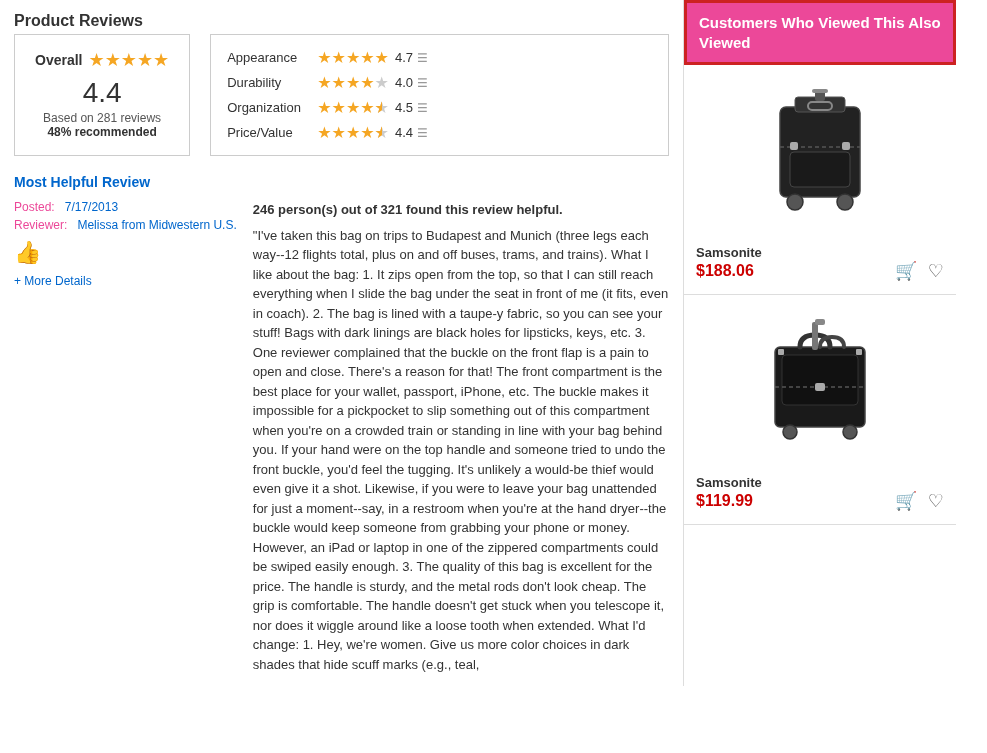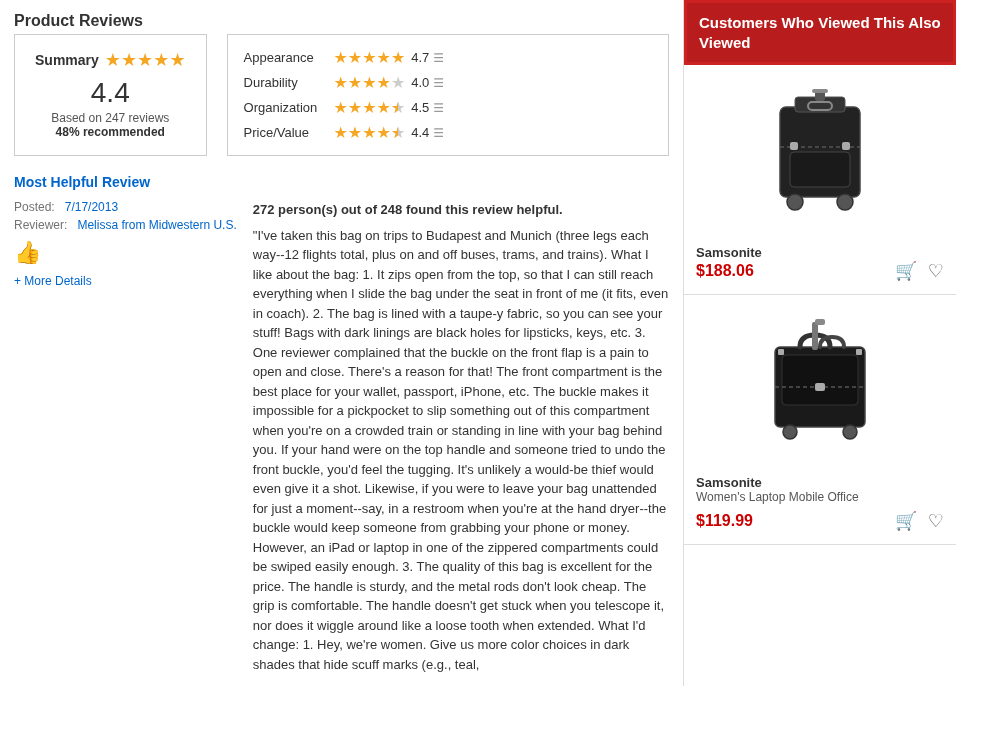--- a/index.html
+++ b/index.html
@@ -34,31 +34,31 @@
     .cat-star-empty { color: #ccc; font-size: 16px; }
     .cat-score { font-size: 13px; color: #333; margin-right: 4px; }
     .filter-icon { color: #999; font-size: 12px; cursor: pointer; }
 
     
     .helpful-title { font-size: 14px; font-weight: bold; color: #0066cc; margin-bottom: 10px; }
 
     .review-container { display: flex; gap: 16px; }
     .review-meta { min-width: 160px; font-size: 12px; }
     .meta-row { margin-bottom: 4px; }
-    .meta-label { color: #737373; }
+    .meta-label { color: #ec4899; }
     .meta-value { color: #0066cc; }
     .thumb-icon { font-size: 22px; margin: 8px 0; }
     .more-details { color: #0066cc; font-size: 12px; text-decoration: none; cursor: pointer; }
 
     .review-body { flex: 1; font-size: 13px; line-height: 1.5; color: #333; }
     .review-helpful { font-weight: bold; margin-bottom: 6px; }
     .review-text { color: #333; }
 
     
-    .sidebar-header { background: #b91c1c; color: #fff; padding: 10px 12px; font-size: 15px; font-weight: bold; border: 3px solid #cc2222; line-height: 1.3; }
+    .sidebar-header { background: #ec4899; color: #fff; padding: 10px 12px; font-size: 15px; font-weight: bold; border: 3px solid #cc2222; line-height: 1.3; }
 
     .product-card { border-bottom: 1px solid #ddd; padding: 12px; }
     .product-image { width: 100%; height: 160px; display: flex; align-items: center; justify-content: center; margin-bottom: 8px; }
     .product-image svg { width: 120px; height: 140px; }
     .product-brand { font-size: 13px; font-weight: bold; color: #333; }
     .product-name { font-size: 12px; color: #555; margin-bottom: 6px; }
     .product-footer { display: flex; align-items: center; justify-content: space-between; }
     .product-price { color: #cc0000; font-size: 16px; font-weight: bold; }
     .product-actions { display: flex; gap: 10px; align-items: center; }
     .cart-icon, .heart-icon { color: #555; font-size: 18px; cursor: pointer; }
@@ -69,31 +69,31 @@
 <div class="layout">
 
   <div class="main-content">
 
     <h2 class="section-title">Product Reviews</h2>
 
     <div class="ratings-summary">
 
       <div class="overall-box">
         <div style="display:flex; align-items:center; justify-content:center;">
-          <span class="overall-label">Summary</span>
+          <span class="overall-label">Overall</span>
           <span class="overall-stars">
             <span class="star">★</span>
             <span class="star">★</span>
             <span class="star">★</span>
             <span class="star">★</span>
             <span class="star-half">★</span>
           </span>
         </div>
         <div class="overall-number">4.4</div>
-        <div class="overall-reviews">Based on 247 reviews</div>
+        <div class="overall-reviews">Based on 281 reviews</div>
         <div class="overall-recommended">48% recommended</div>
       </div>
 
       <div class="category-ratings">
 
         <div class="cat-row">
           <span class="cat-label">Appearance</span>
           <span class="cat-stars">
             <span class="cat-star">★</span>
             <span class="cat-star">★</span>
@@ -165,21 +165,21 @@
         <div class="meta-row">
           <span class="meta-label">Reviewer:</span>
           <span>&nbsp;</span>
           <span class="meta-value">Melissa from Midwestern U.S.</span>
         </div>
         <div class="thumb-icon">👍</div>
         <a class="more-details">+ More Details</a>
       </div>
 
       <div class="review-body">
-        <div class="review-helpful">272 person(s) out of 248 found this review helpful.</div>
+        <div class="review-helpful">246 person(s) out of 321 found this review helpful.</div>
         <div class="review-text">
           <span>"I've taken this bag on trips to Budapest and Munich (three legs each way--12 flights total, plus on and off buses, trams, and trains). What I like about the bag: 1. It zips open from the top, so that I can still reach everything when I slide the bag under the seat in front of me (it fits, even in coach). 2. The bag is lined with a taupe-y fabric, so you can see your stuff! Bags with dark linings are black holes for lipsticks, keys, etc. 3. One reviewer complained that the buckle on the front flap is a pain to open and close. There's a reason for that! The front compartment is the best place for your wallet, passport, iPhone, etc. The buckle makes it impossible for a pickpocket to slip something out of this compartment when you're on a crowded train or standing in line with your bag behind you. If your hand were on the top handle and someone tried to undo the front buckle, you'd feel the tugging. It's unlikely a would-be thief would even give it a shot. Likewise, if you were to leave your bag unattended for just a moment--say, in a restroom when you're at the hand dryer--the buckle would keep someone from grabbing your phone or money. However, an iPad or laptop in one of the zippered compartments could be swiped easily enough. 3. The quality of this bag is excellent for the price. The handle is sturdy, and the metal rods don't look cheap. The grip is comfortable. The handle doesn't get stuck when you telescope it, nor does it wiggle around like a loose tooth when extended. What I'd change: 1. Hey, we're women. Give us more color choices in dark shades that hide scuff marks (e.g., teal,</span>
         </div>
       </div>
     </div>
 
   </div>
 
   <div class="sidebar">
     <div class="sidebar-header">Customers Who Viewed This Also Viewed</div>
@@ -236,21 +236,20 @@
 
           <line x1="15" y1="70" x2="105" y2="70" stroke="#555" stroke-width="1.5" stroke-dasharray="4,3"></line>
 
           <rect x="55" y="66" width="10" height="8" rx="2" fill="#aaa"></rect>
 
           <rect x="18" y="32" width="6" height="6" rx="1" fill="#aaa"></rect>
           <rect x="96" y="32" width="6" height="6" rx="1" fill="#aaa"></rect>
         </svg>
       </div>
       <div class="product-brand">Samsonite</div>
-      <div class="product-name">Women's Laptop Mobile Office</div>
       <div class="product-footer">
         <span class="product-price">$119.99</span>
         <div class="product-actions">
           <span class="cart-icon">🛒</span>
           <span class="heart-icon">♡</span>
         </div>
       </div>
     </div>
 
   </div>

